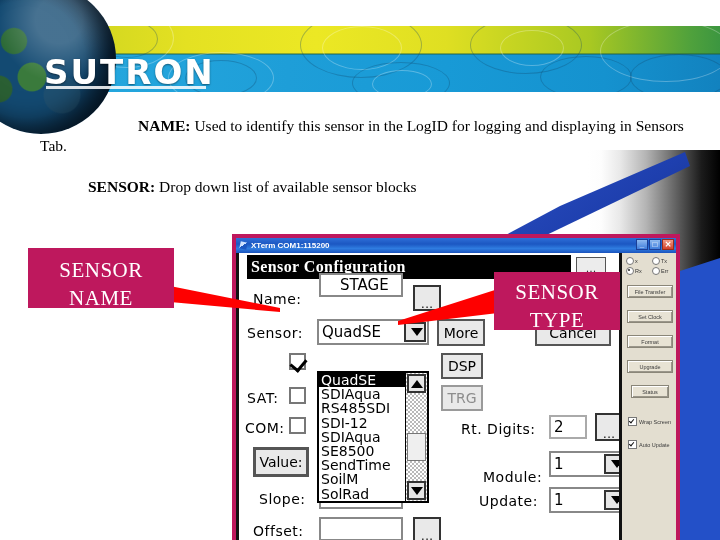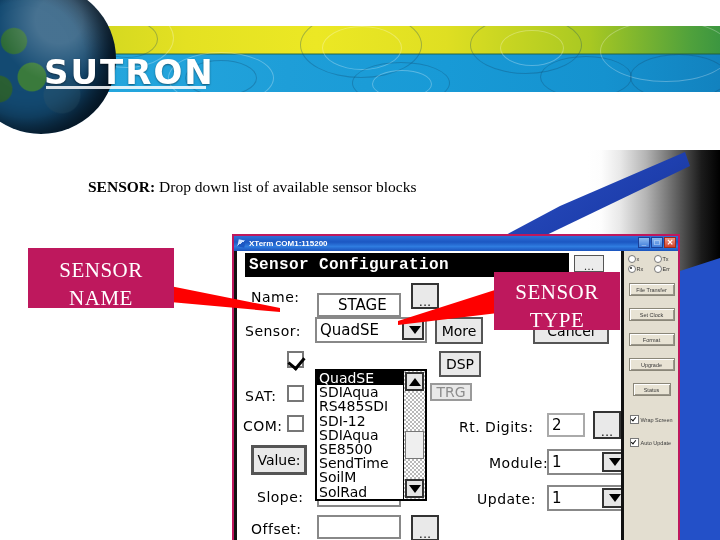--- a/index.html
+++ b/index.html
@@ -89,21 +89,21 @@
   }
   
   #arrow-type{
     left:398px;top:289px;width:100px;height:36px;
     clip-path:polygon(100px 0, 100px 24px, 0 36px, 0 32px);
   }
 
   
   .win{
     position:absolute;left:232px;top:234px;width:448px;height:306px;
-    background:#fdba74;border:2px solid #be185d;box-sizing:border-box;
+    background:#fdba74;border:4px solid #be185d;box-sizing:border-box;
     font-family:"DejaVu Sans Mono",monospace;
   }
   .win-title{
     height:15px;width:100%;box-sizing:border-box;
     background:linear-gradient(to bottom,#2f6fd8 0%,#1b57c2 40%,#2f7ce0 70%,#1a53bd 100%);
     color:#fff;font-family:"Liberation Sans",sans-serif;font-size:8px;font-weight:bold;
     display:flex;align-items:center;padding-left:3px;position:relative;
   }
   .win-ico{width:9px;height:9px;margin-right:3px;flex:0 0 auto;position:relative;}
   .win-ico:before{content:"";position:absolute;left:1px;top:1px;width:7px;height:7px;
@@ -120,21 +120,21 @@
     border-left:3px solid #111;border-right:2px solid #111;box-sizing:border-box;
     overflow:hidden;
   }
   .side-pane{
     width:56px;height:291px;background:#e3ded0;border-left:1px solid #111;box-sizing:border-box;
     position:relative;
   }
 
   
   .sc-head{position:absolute;left:8px;top:2px;width:324px;height:24px;background:#000;color:#fff;
-    font-family:Liberation Mono, monospace;font-weight:bold;font-size:16px;display:flex;align-items:center;padding-left:4px;box-sizing:border-box;letter-spacing:.4px;}
+    font-family:Liberation Serif, serif;font-weight:bold;font-size:16px;display:flex;align-items:center;padding-left:4px;box-sizing:border-box;letter-spacing:.4px;}
   .dots-top{position:absolute;left:337px;top:4px;width:30px;height:17px;background:#ececec;border:1px solid #555;box-sizing:border-box;
     display:flex;align-items:flex-end;justify-content:center;font-family:"DejaVu Sans",sans-serif;font-size:11px;color:#333;line-height:8px;}
 
   .lbl{position:absolute;font-family:"DejaVu Sans",sans-serif;font-size:14px;color:#000;letter-spacing:.5px;white-space:nowrap;}
   .tbox{position:absolute;background:#fff;border:2px solid #888;box-sizing:border-box;
     font-family:"DejaVu Sans",sans-serif;font-size:15px;color:#000;display:flex;align-items:center;padding-left:3px;}
   .btn{position:absolute;background:#e9e9e9;border:2px solid #555;box-sizing:border-box;
     font-family:"DejaVu Sans",sans-serif;font-size:14px;color:#000;display:flex;align-items:center;justify-content:center;}
   .btn.light{border-color:#9a9a9a;color:#8d8d8d;}
   .dotsbtn{position:absolute;background:#e9e9e9;border:2px solid #333;box-sizing:border-box;
@@ -196,20 +196,23 @@
     <div class="ripple" style="left:600px;top:-6px;width:130px;height:60px;"></div>
     <div class="ripple d" style="left:630px;top:28px;width:96px;height:44px;"></div>
   </div>
 
   <div class="globe-clip">
     <div class="globe"></div>
   </div>
   <div class="logo">SUTRON</div>
   <div class="logo-rule"></div>
 
+  <div class="para" id="para-name">
+    <b>NAME:</b><span> Used to identify this sensor in the LogID for logging and displaying in Sensors Tab.</span>
+  </div>
   <div class="para" id="para-sensor">
     <b>SENSOR:</b><span> Drop down list of available sensor blocks</span>
   </div>
 
   <div class="win">
     <div class="win-title">
       <span class="win-ico"></span>
       <span>XTerm COM1:115200</span>
       <span class="win-btns">
         <span class="wb">_</span>
@@ -219,21 +222,21 @@
     </div>
 
     <div class="win-body">
 
       <div class="term-pane">
 
         <div class="sc-head">Sensor Configuration</div>
         <div class="dots-top">...</div>
 
         <div class="lbl" style="left:14px;top:38px;">Name:</div>
-        <div class="tbox" style="left:80px;top:42px;width:84px;height:24px;padding-left:19px;">STAGE</div>
+        <div class="tbox" style="left:80px;top:20px;width:84px;height:24px;padding-left:19px;">STAGE</div>
         <div class="dotsbtn" style="left:174px;top:32px;width:28px;height:26px;">...</div>
 
         <div class="lbl" style="left:8px;top:72px;">Sensor:</div>
         <div class="combo" style="left:78px;top:66px;width:112px;height:26px;">
           <span>QuadSE</span>
           <span class="cbtn">
               <i class="tri-d"></i>
             </span>
         </div>
         <div class="btn" style="left:198px;top:66px;width:48px;height:27px;">More</div>
@@ -258,40 +261,40 @@
                 <i class="tri-u"></i>
               </div>
             <div class="dd-thumb"></div>
             <div class="dd-ar" style="bottom:1px;">
                 <i class="tri-d"></i>
               </div>
           </div>
         </div>
 
         <div class="btn" style="left:202px;top:100px;width:42px;height:26px;">DSP</div>
-        <div class="btn light" style="left:193px;top:132px;width:42px;height:18px;">TRG</div>
+        <div class="btn light" style="left:202px;top:132px;width:42px;height:26px;">TRG</div>
 
         <div class="lbl" style="left:8px;top:137px;">SAT:</div>
         <div class="cbox" style="left:50px;top:134px;"></div>
         <div class="lbl" style="left:6px;top:167px;">COM:</div>
         <div class="cbox" style="left:50px;top:164px;"></div>
 
         <div class="btn" style="left:14px;top:194px;width:56px;height:30px;border-width:3px;">Value:</div>
 
         <div class="lbl" style="left:20px;top:238px;">Slope:</div>
         <div class="tbox" style="left:80px;top:232px;width:84px;height:24px;"></div>
         <div class="lbl" style="left:14px;top:270px;">Offset:</div>
         <div class="tbox" style="left:80px;top:264px;width:84px;height:24px;"></div>
         <div class="dotsbtn" style="left:174px;top:264px;width:28px;height:26px;">...</div>
 
         <div class="lbl" style="left:222px;top:168px;">Rt. Digits:</div>
         <div class="tbox" style="left:310px;top:162px;width:38px;height:24px;border-color:#aaa;">2</div>
         <div class="dotsbtn" style="left:356px;top:160px;width:28px;height:28px;">...</div>
 
-        <div class="lbl" style="left:244px;top:204px;margin-left:8px;">Module:</div>
+        <div class="lbl" style="left:244px;top:216px;">Module:</div>
         <div class="combo" style="left:310px;top:198px;width:80px;height:26px;">
           <span>1</span>
           <span class="cbtn">
               <i class="tri-d"></i>
             </span>
         </div>
 
         <div class="lbl" style="left:240px;top:240px;">Update:</div>
         <div class="combo" style="left:310px;top:234px;width:80px;height:26px;">
           <span>1</span>

